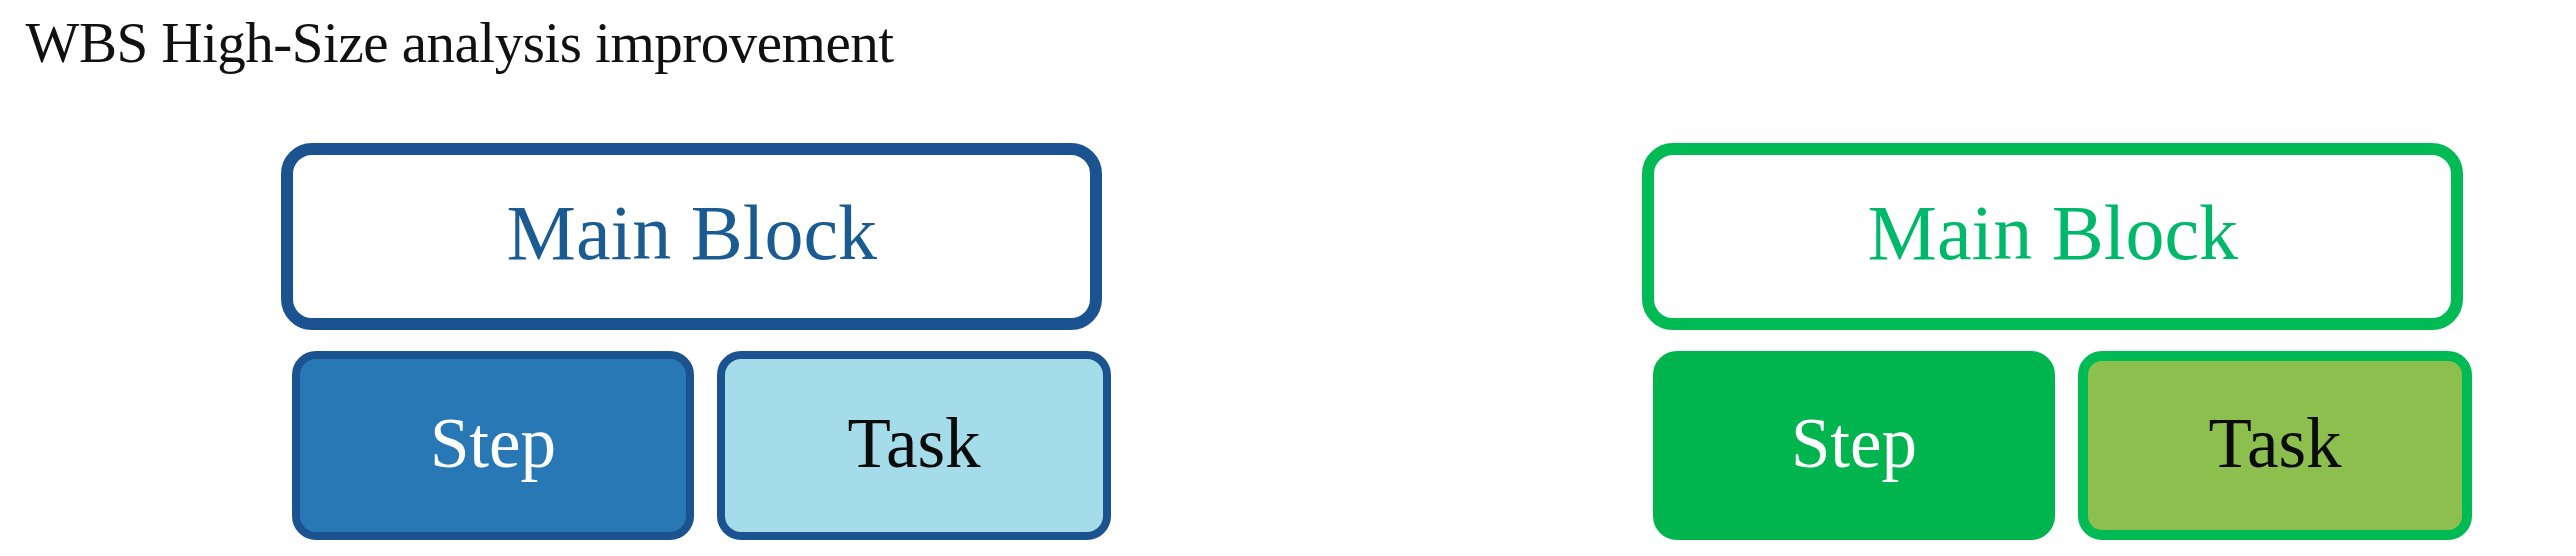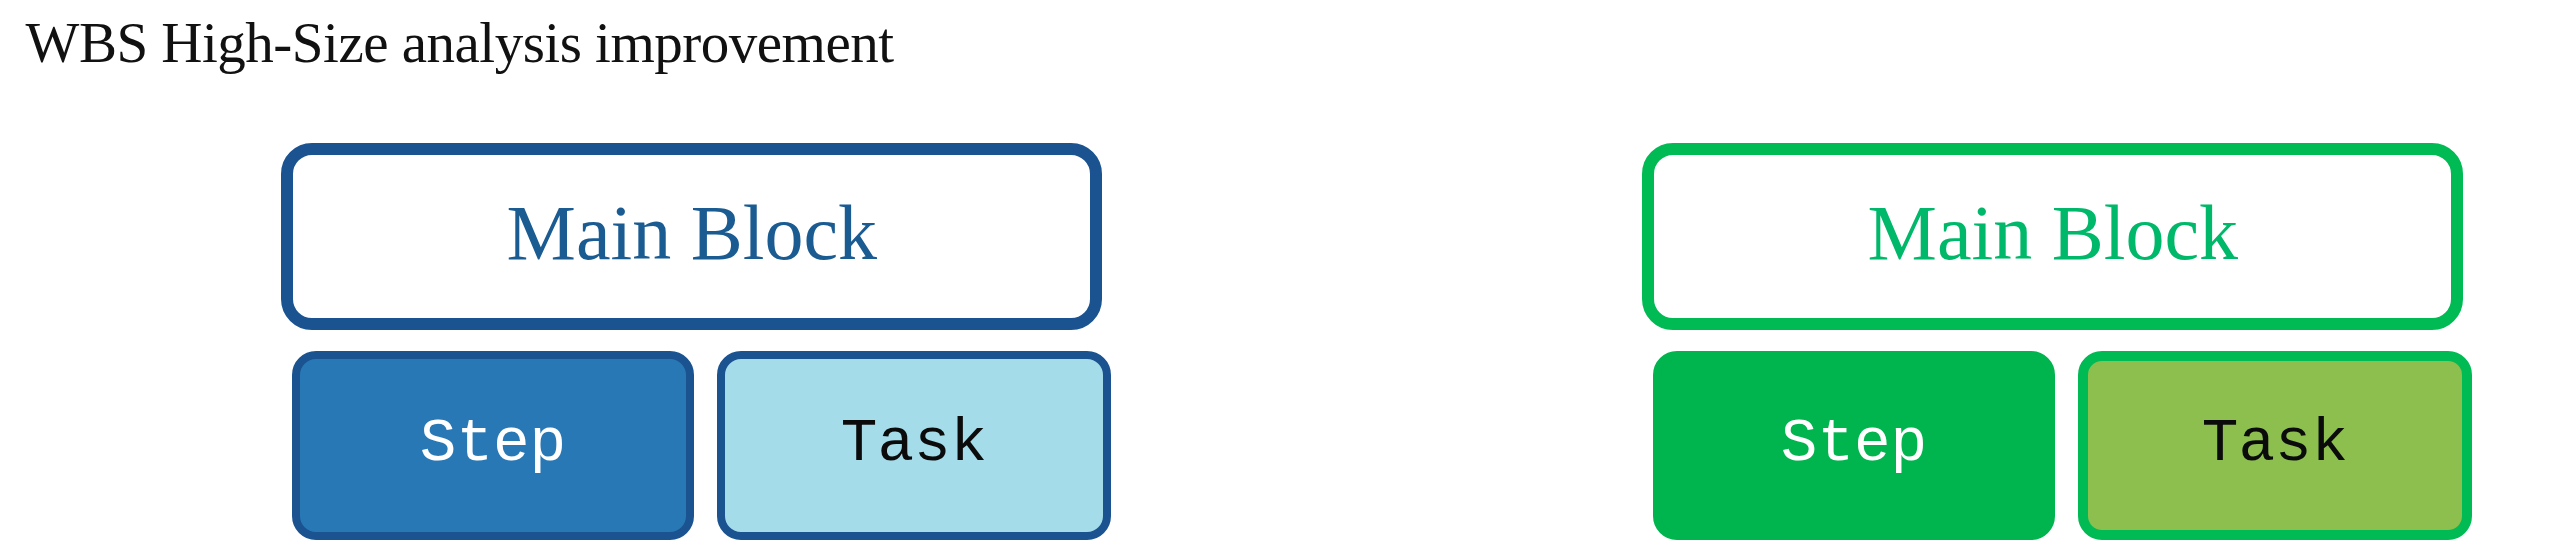--- a/index.html
+++ b/index.html
@@ -87,22 +87,22 @@
     position: absolute;
     top: 0;
     height: 189px;
     box-sizing: border-box;
     border-radius: 24px;
     display: flex;
     align-items: center;
     justify-content: center;
   }
   .child-label {
-    font-family: Liberation Mono, monospace;
-    font-size: 61px;
+    font-family: Liberation Serif, serif;
+    font-size: 71px;
     line-height: 1;
     white-space: nowrap;
     position: relative;
     top: -1.8px;
   }
 
   
   #step-box-left {
     left: 18px;
     width: 402px;

